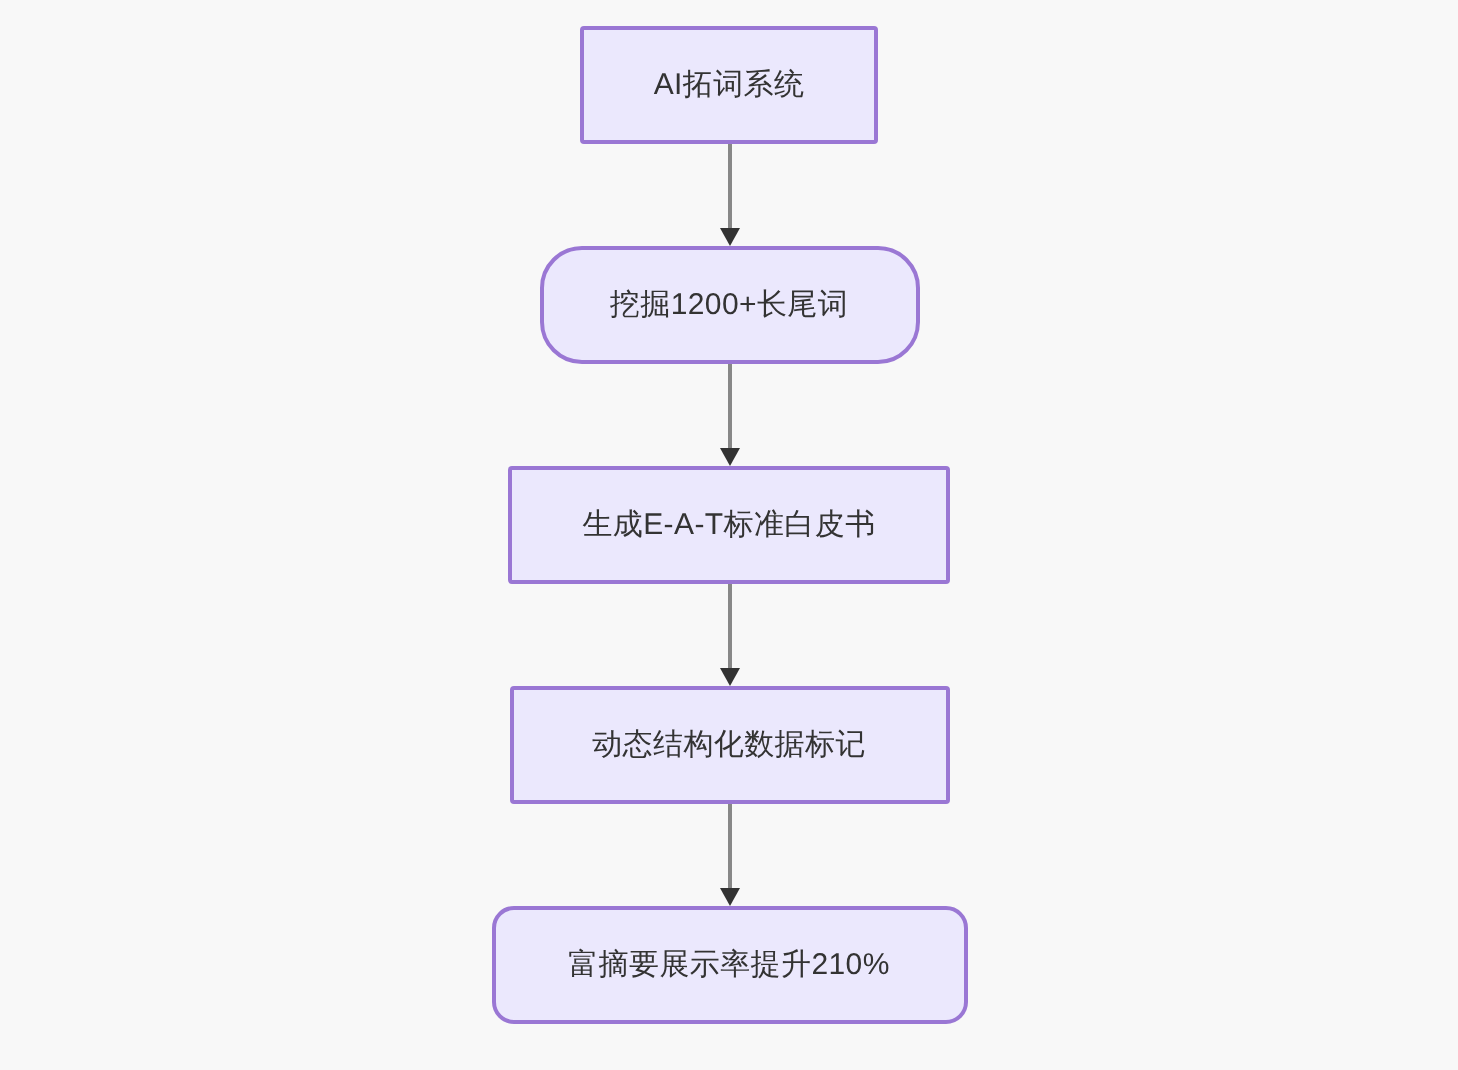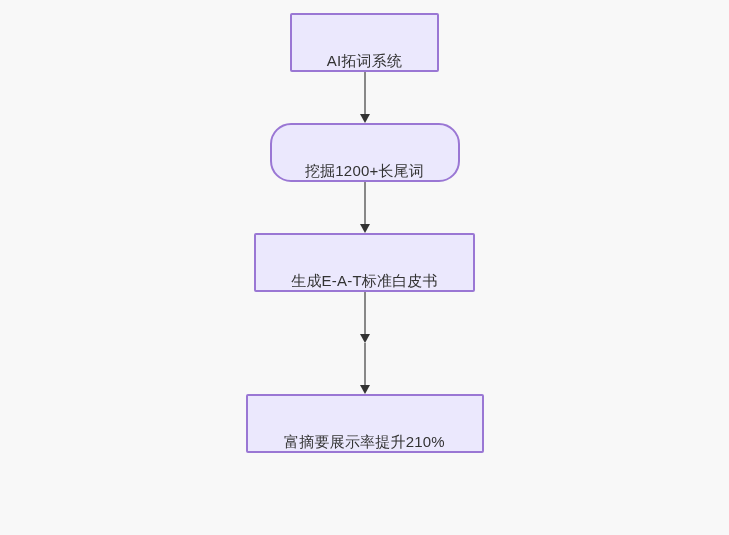--- a/index.html
+++ b/index.html
@@ -24,21 +24,21 @@
     align-items: center;
   }
 
   .node {
     box-sizing: border-box;
     height: 59px;
     background: #ebe8fd;
     border: 2px solid #9a77d4;
     border-radius: 2px;
     display: flex;
-    align-items: flex-end;
+    align-items: center;
     justify-content: center;
     position: relative;
     z-index: 2;
   }
 
   .node-label {
     color: #333333;
     font-size: 15px;
     line-height: 1.2;
     letter-spacing: 0.2px;
@@ -72,21 +72,21 @@
     border-left: 5px solid transparent;
     border-right: 5px solid transparent;
     border-top: 9px solid #333333;
   }
 
   
   .n1 { width: 149px; margin-top: 13px; }
   .n2 { width: 190px; border-radius: 21px; }
   .n3 { width: 221px; }
   .n4 { width: 220px; }
-  .n5 { width: 238px; }
+  .n5 { width: 238px; border-radius: 11px; }
 </style>
 </head>
 <body>
 
 <div id="flowchart">
 
   <div class="node n1">
     <span class="node-label">AI拓词系统</span>
   </div>
 
@@ -106,20 +106,23 @@
 
   <div class="node n3">
     <span class="node-label">生成E-A-T标准白皮书</span>
   </div>
 
   <div class="connector">
     <div class="line"></div>
     <div class="arrowhead"></div>
   </div>
 
+  <div class="node n4">
+    <span class="node-label">动态结构化数据标记</span>
+  </div>
 
   <div class="connector">
     <div class="line"></div>
     <div class="arrowhead"></div>
   </div>
 
   <div class="node n5">
     <span class="node-label">富摘要展示率提升210%</span>
   </div>
 

